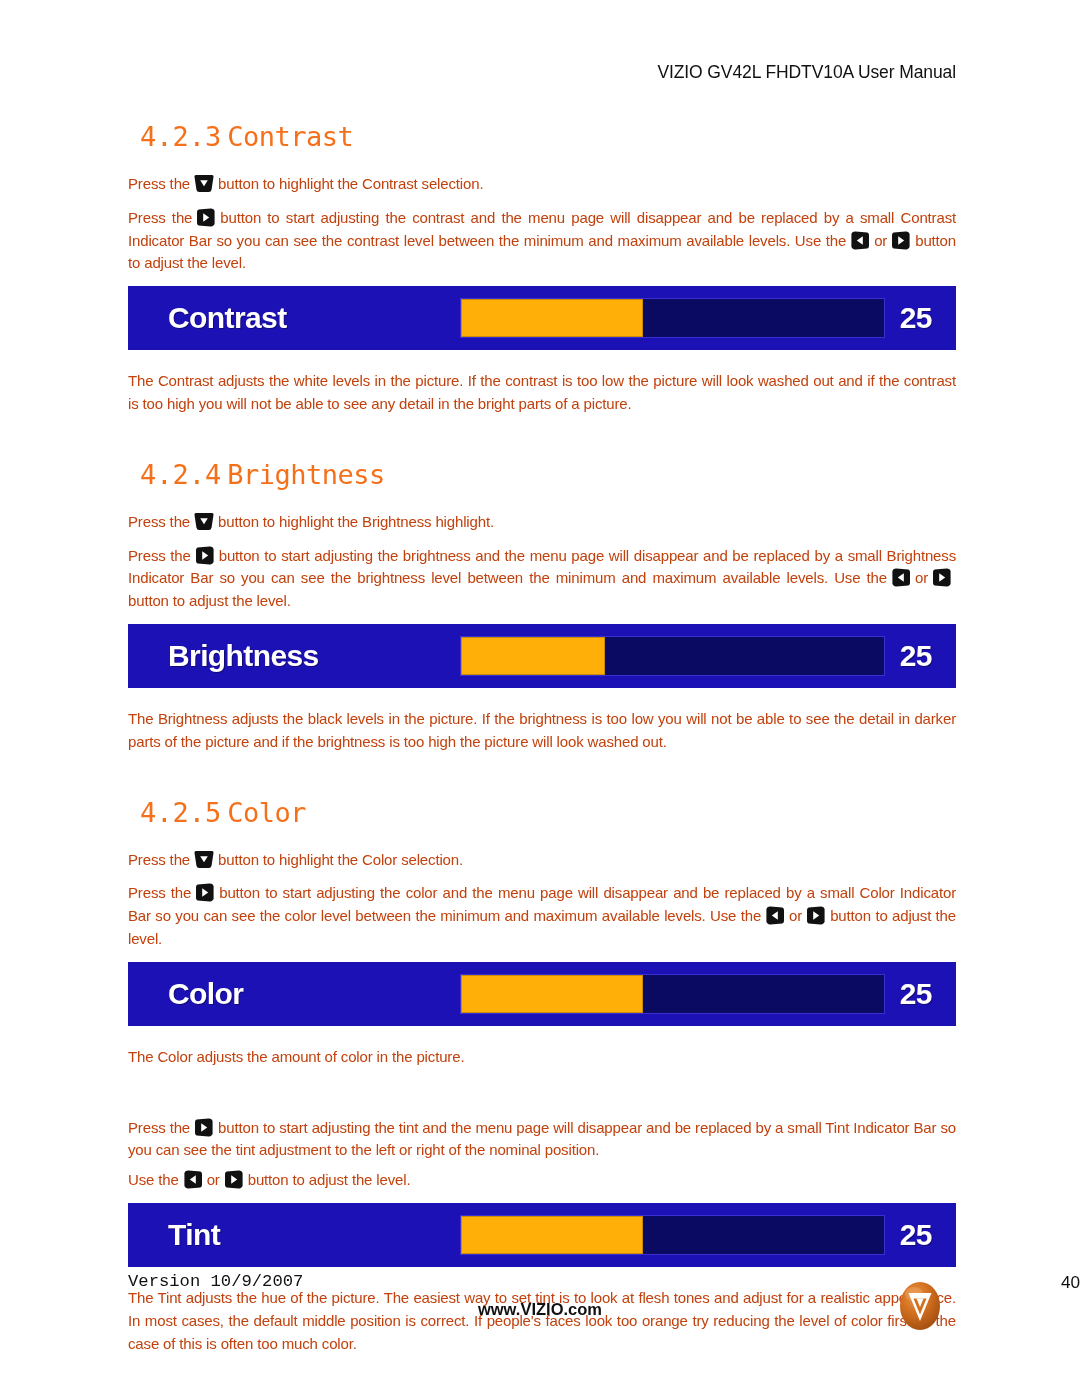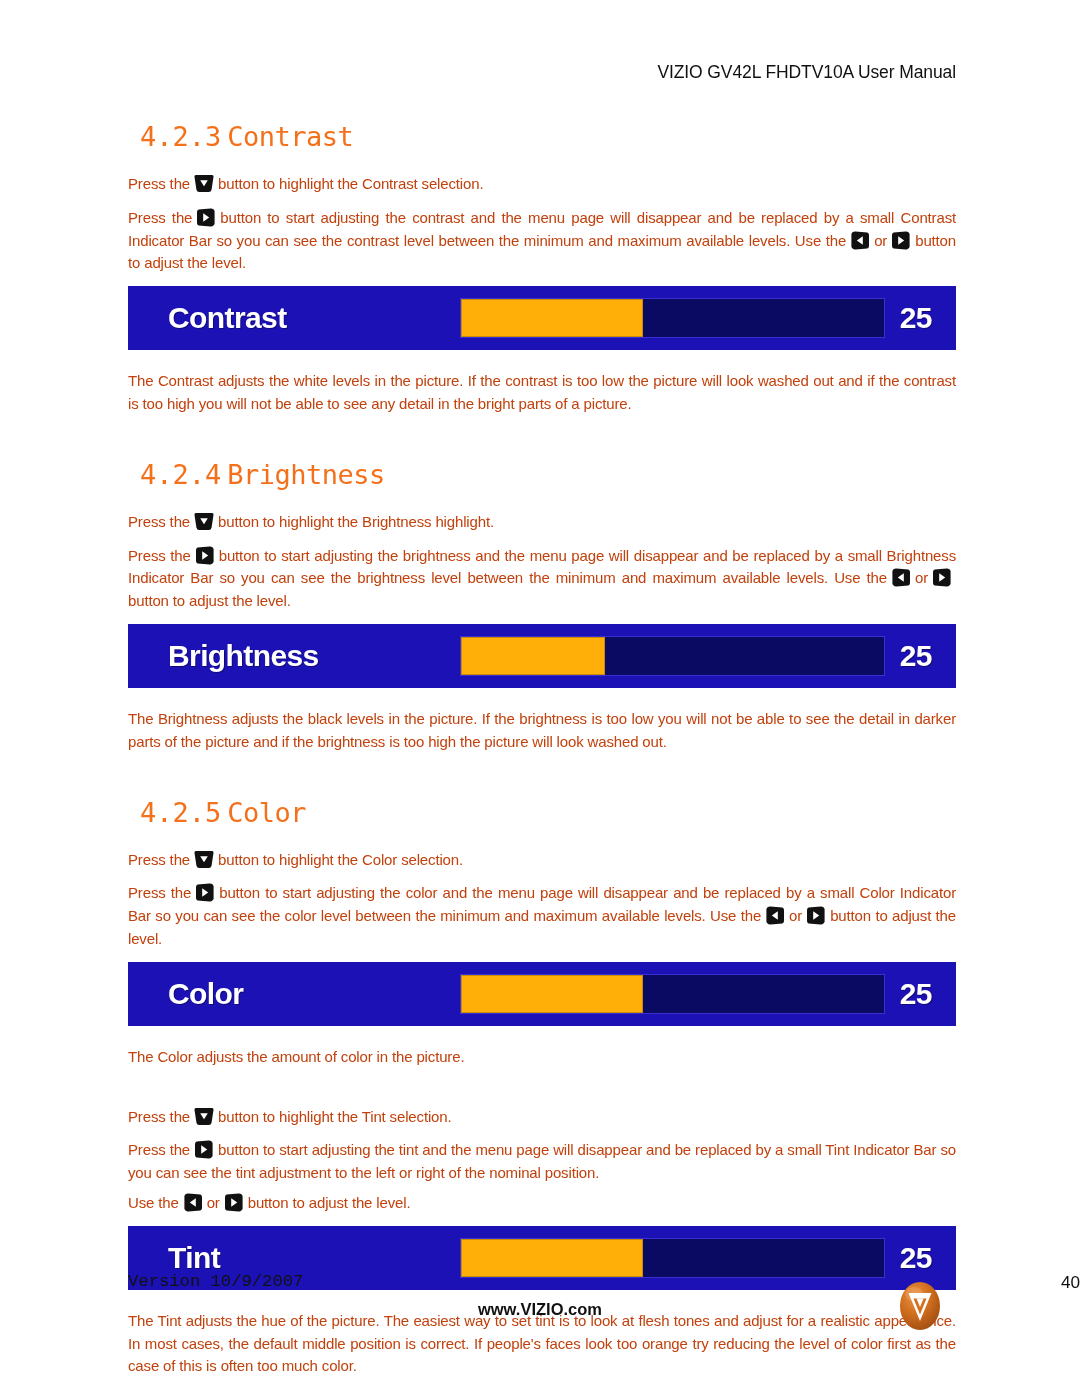--- a/index.html
+++ b/index.html
@@ -288,24 +288,20 @@
         <div class="fill" style="width: 43%;"></div>
       </div>
       <div class="value">25</div>
     </div>
     <div class="gap-l"></div>
     <p class="body nojust">The Color adjusts the amount of color in the picture.</p>
 
     <div class="gap-xl"></div>
 
     <div class="gap-s"></div>
-    <p class="body nojust"><span>Press the</span><span class="btn-ico"><svg class="body-shape" viewBox="0 0 22 19">
-            <path d="M3 1 L19 1 Q21 1 20.4 3.6 L18.6 15.5 Q18.2 18 15.6 18 L6.4 18 Q3.8 18 3.4 15.5 L1.6 3.6 Q1 1 3 1 Z" fill="#111"></path>
-            <path d="M7.2 6.2 L14.8 6.2 L11 12.2 Z" fill="#fff"></path>
-          </svg></span><span>button to highlight the Tint selection.</span></p>
     <div class="gap-m"></div>
     <p class="body"><span>Press the</span><span class="btn-ico"><svg class="body-shape" viewBox="0 0 22 19">
             <path d="M3.6 1.6 Q2 2.2 2 4 L2 15 Q2 16.8 3.6 17.4 L15.5 18.4 Q19 18.6 19.6 15.6 L19.6 3.4 Q19 0.4 15.5 0.6 Z" fill="#111"></path>
             <path d="M8.2 5.3 L14.2 9.5 L8.2 13.7 Z" fill="#fff"></path>
           </svg></span><span>button to start adjusting the tint and the menu page will disappear and be replaced by a small Tint Indicator Bar so you can see the tint adjustment to the left or right of the nominal position.</span></p>
     <div class="gap-s"></div>
     <p class="body nojust"><span>Use the</span><span class="btn-ico"><svg class="body-shape" viewBox="0 0 22 19">
             <path d="M18.4 1.6 Q20 2.2 20 4 L20 15 Q20 16.8 18.4 17.4 L6.5 18.4 Q3 18.6 2.4 15.6 L2.4 3.4 Q3 0.4 6.5 0.6 Z" fill="#111"></path>
             <path d="M13.8 5.3 L7.8 9.5 L13.8 13.7 Z" fill="#fff"></path>
           </svg></span><span>or</span><span class="btn-ico"><svg class="body-shape" viewBox="0 0 22 19">

